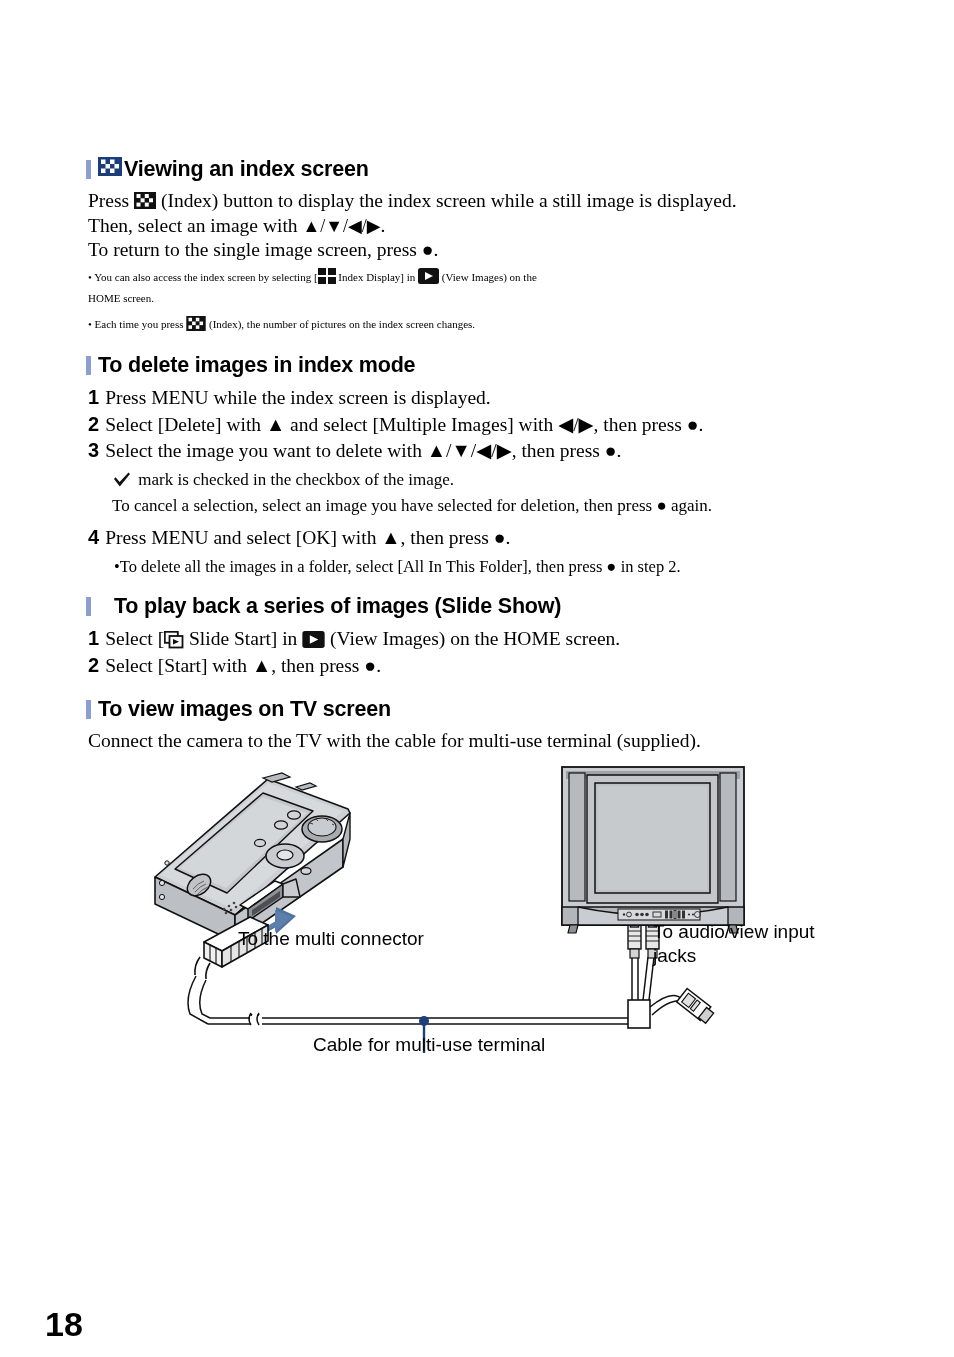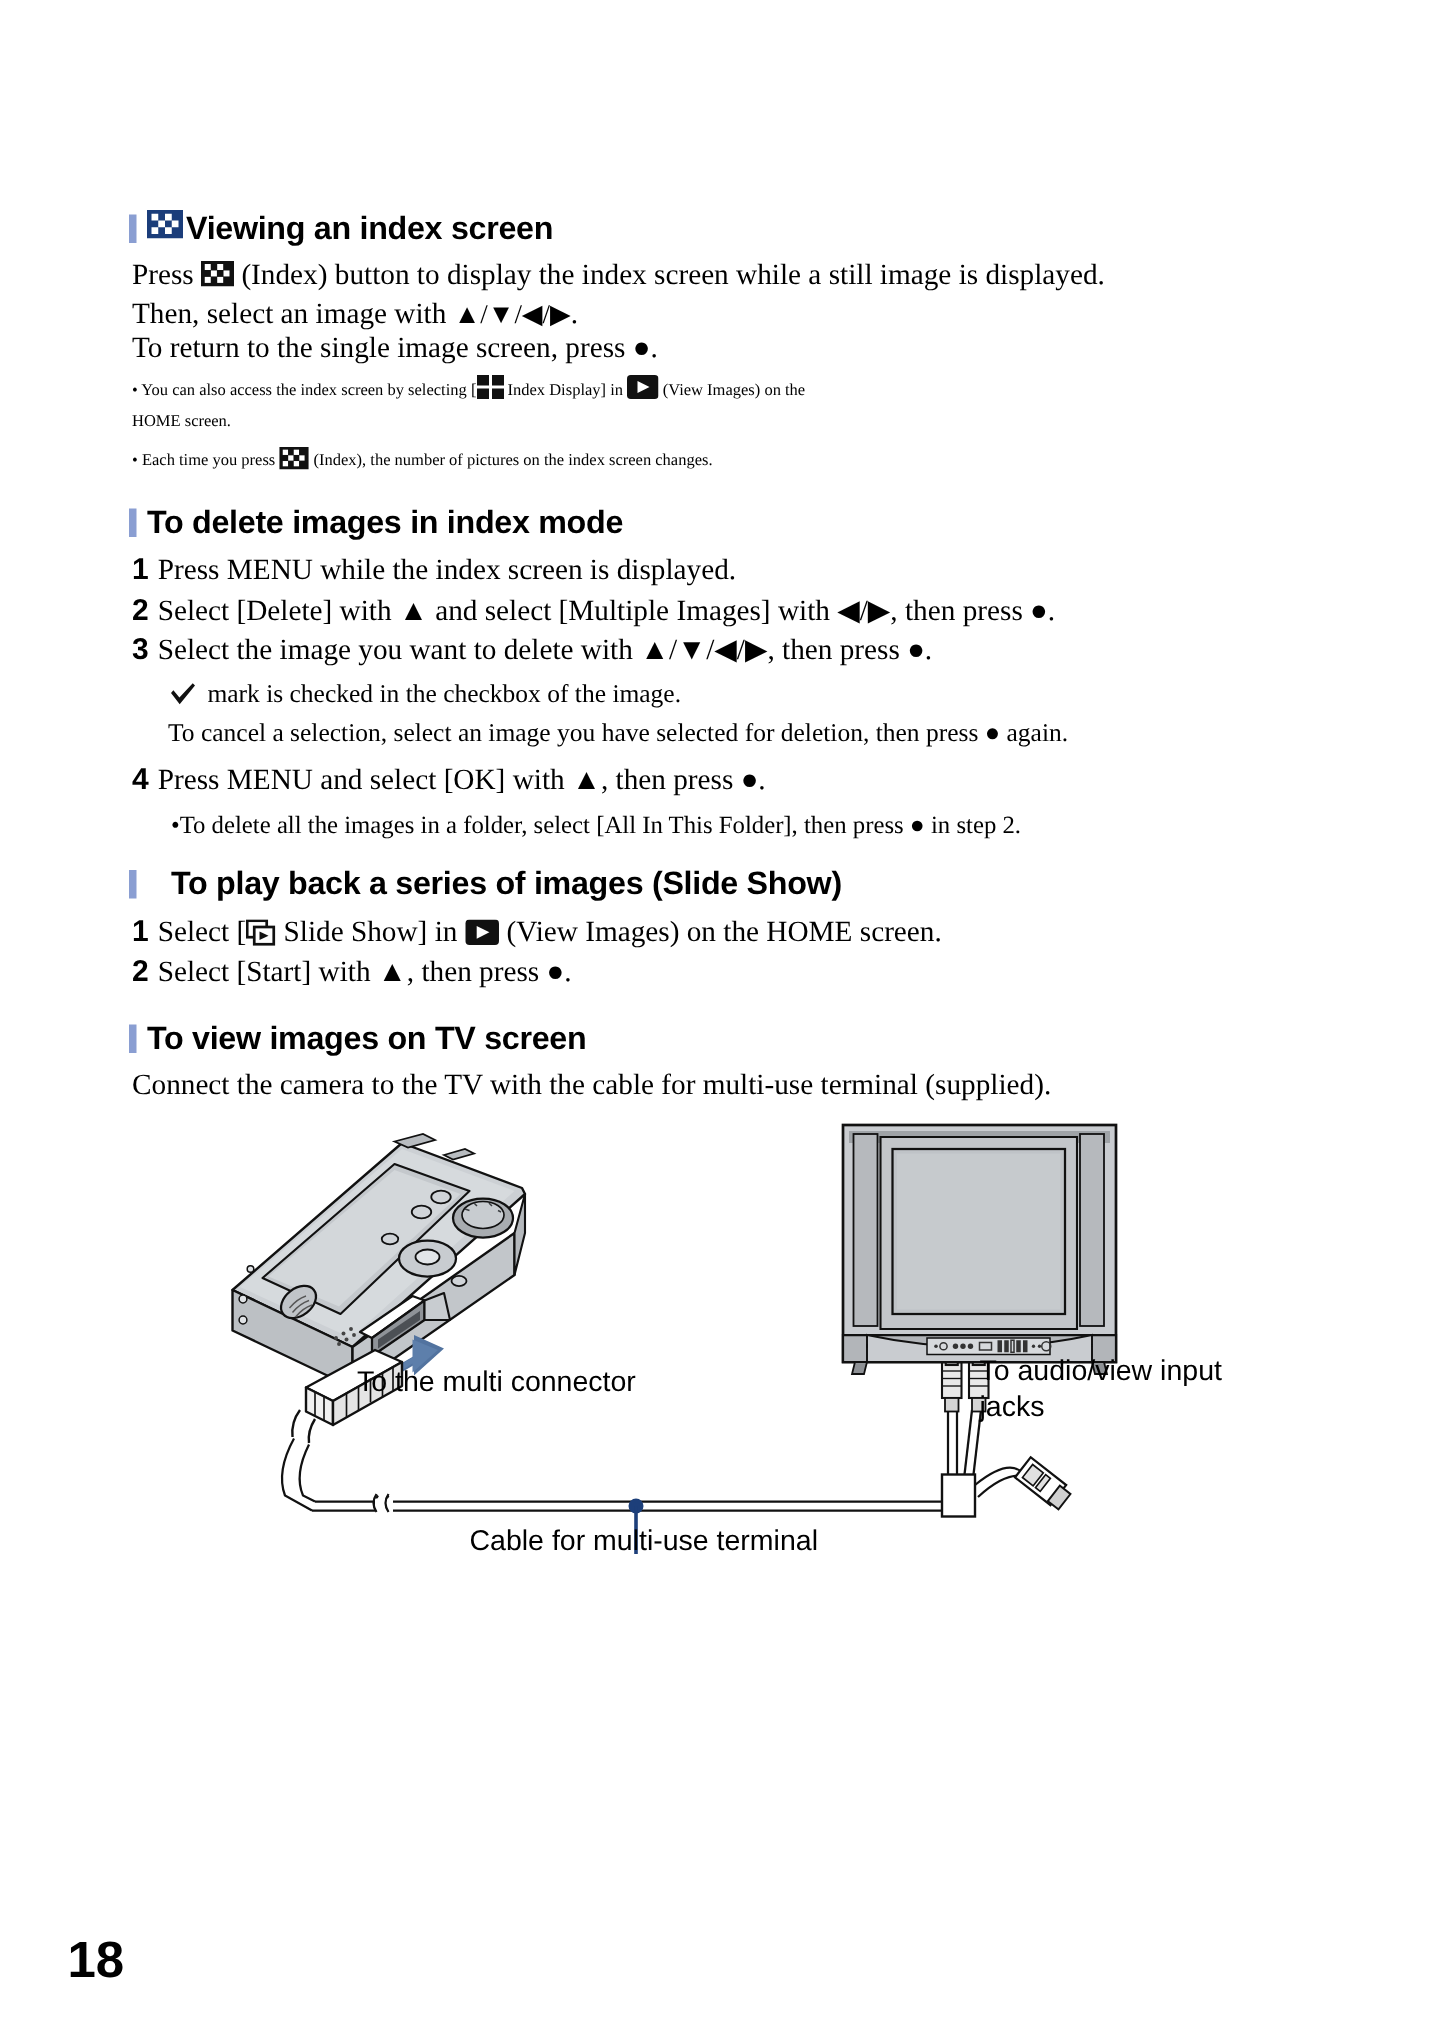--- a/index.html
+++ b/index.html
@@ -12,21 +12,21 @@
     height: 1357px;
     position: relative;
     font-family: "Liberation Serif", serif;
     color: #000000;
     overflow: hidden;
   }
 
   
   .page {
     position: absolute;
-    left: 0; top: 0;
+    left: 0; top: 17px;
     width: 954px; height: 1158px;
   }
 
   .section-head {
     display: flex;
     align-items: center;
     font-family: "Liberation Sans", sans-serif;
     font-weight: bold;
     font-size: 21.5px;
     letter-spacing: -0.2px;
@@ -230,21 +230,21 @@
     <span>To play back a series of images (Slide Show)</span>
   </div>
 
   <div class="abs step-line" style="left:88px; top:609px;">
     <span class="step-num">1</span>
     <span><span>Select [</span><span class="ico" style="vertical-align:-4px;">
       <svg width="20" height="18" viewBox="0 0 20 18">
         <rect x="0.8" y="0.8" width="13" height="11" fill="none" stroke="#111" stroke-width="1.8"></rect>
         <rect x="5.5" y="5" width="13" height="11.5" fill="#ffffff" stroke="#111" stroke-width="1.8"></rect>
         <polygon points="9,8 15,10.8 9,13.6" fill="#111"></polygon>
-      </svg></span><span> Slide Show] in </span><span class="ico" style="vertical-align:-3px;">
+      </svg></span><span> Slide Start] in </span><span class="ico" style="vertical-align:-3px;">
       <svg width="23" height="17" viewBox="0 0 21 16">
         <rect x="0" y="0" width="21" height="16" rx="2.5" fill="#111"></rect>
         <polygon points="7,4 15,8 7,12" fill="#ffffff"></polygon>
       </svg></span><span> (View Images) on the HOME screen.</span></span>
   </div>
 
   <div class="abs step-line" style="left:88px; top:636px;">
     <span class="step-num">2</span>
     <span><span>Select [Start] with ▲, then press </span><span>●</span><span>.</span></span>
   </div>

